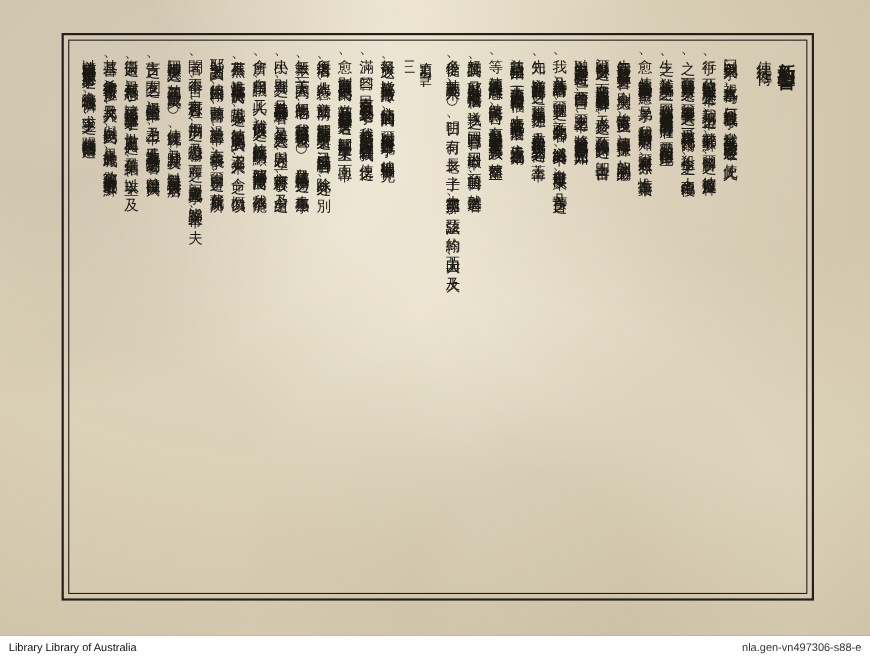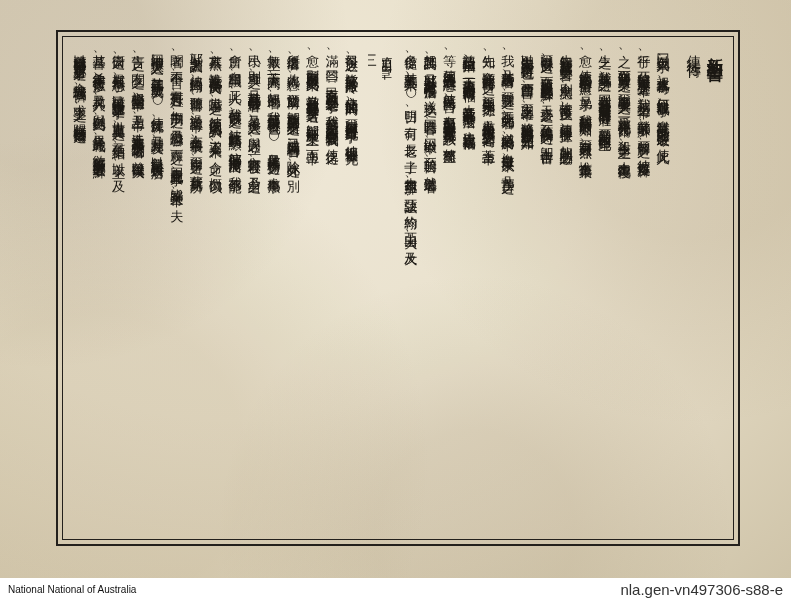--- a/index.html
+++ b/index.html
@@ -127,21 +127,21 @@
     background:#ffffff;
     display:flex;
     align-items:center;
     justify-content:space-between;
     padding:0 8px;
     box-sizing:border-box;
     font-size:10px;
     color:#111;
     font-family:"Liberation Sans",sans-serif;
   }
-  #caption .right{font-size:15px;color:#333;}
+  #caption .right{font-size:10px;color:#333;}
 </style>
 </head>
 <body>
 
 <div id="page">
   <div id="scan">
     <div id="frame"></div>
     <div id="cols">
 
       <div class="col title">新約聖書</div>
@@ -180,16 +180,16 @@
       <div class="col">因神蹟得愈之人、其年已四十餘歲矣、○使徒旣釋、乃歸見其友、以祭司諸長與長老所</div>
       <div class="col">言告之、友聞之、一心揚聲籲上帝曰、主乃上帝、造天地海及其中之萬物者、曾以爾僕大</div>
       <div class="col">衞之口云、異邦何爲怒乎、諸民何爲謀空虛之事乎、世上君王興起、羣伯集結、以攻主、及</div>
       <div class="col">其基督、希律本丟彼拉多、及異邦人、與以色列民、果集於此城、欲攻爾所膏之聖子耶穌</div>
       <div class="col">以成爾權爾旨預定必有之事、今彼恐嚇我儕、求主鑒之、賜僕毅然傳爾道</div>
     </div>
     <div id="mount"></div>
   </div>
 
   <div id="caption">
-    <span>National National of Australia</span>
+    <span>Library Library of Australia</span>
     <span class="right">nla.gen-vn497306-s88-e</span>
   </div>
 </div>
 
 </body></html>

